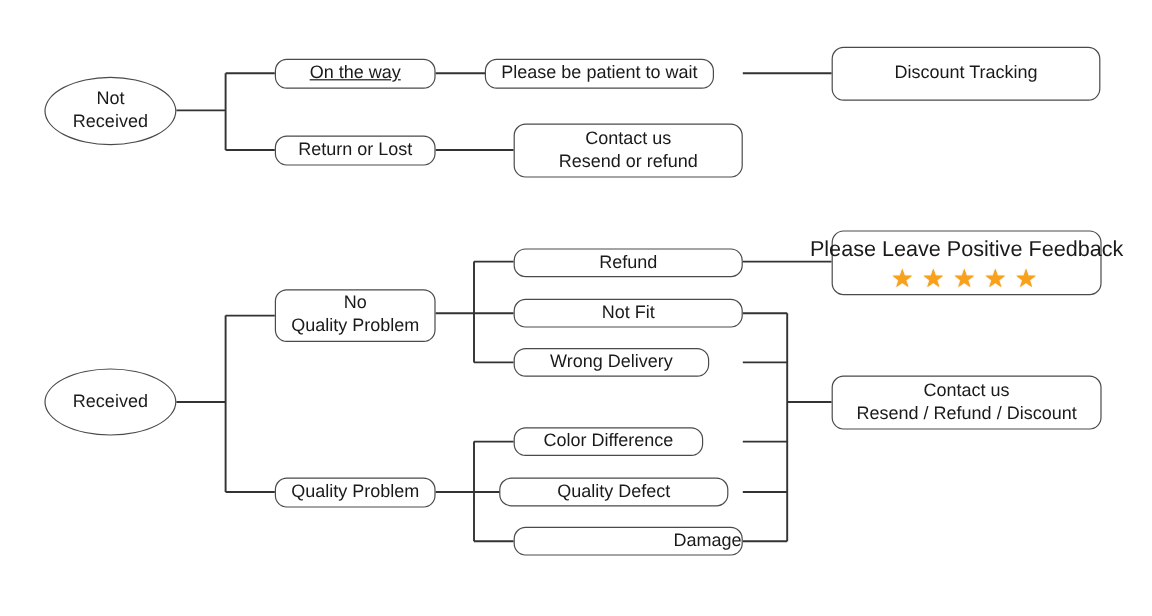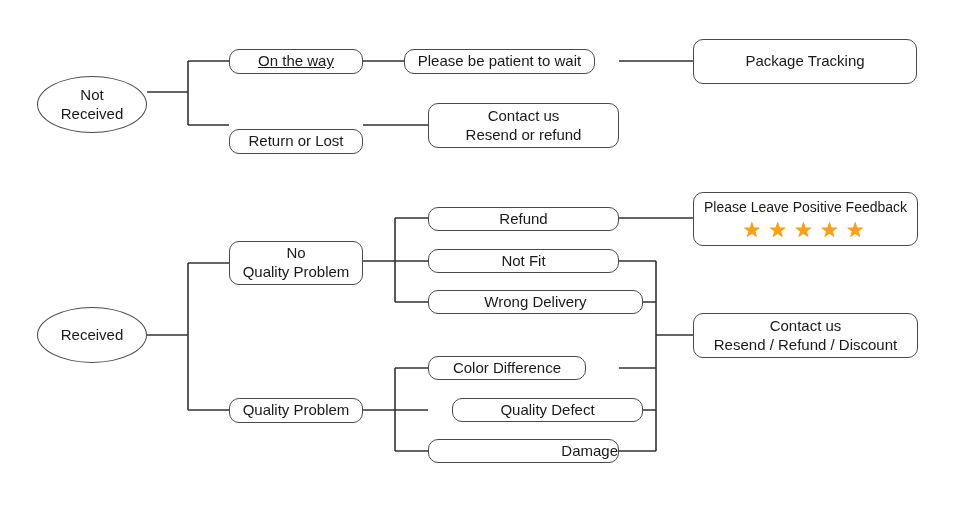--- a/index.html
+++ b/index.html
@@ -9,21 +9,21 @@
   }
   .wires{position:absolute;left:0;top:0;width:960px;height:513px;}
   .node{
     position:absolute;box-sizing:border-box;background:#ffffff;
     border:1.6px solid #4a4a4a;border-radius:10px;
     display:flex;flex-direction:column;align-items:center;justify-content:center;
     font-size:15px;line-height:1.25;text-align:center;z-index:2;
   }
   .ellipse{border-radius:50%;}
   .node .ln{white-space:nowrap;}
-  .feedback-title{font-size:14px;white-space:nowrap;margin-top:1px;}
+  .feedback-title{font-size:18px;white-space:nowrap;margin-top:1px;}
   .stars{
     font-size:21px;letter-spacing:7px;color:#F9A11B;line-height:1;margin-top:3px;
     text-shadow:0 0 1px #e08900;white-space:nowrap;text-indent:3px;
   }
 </style>
 </head>
 <body>
 
 <div class="stage">
 
@@ -33,44 +33,44 @@
       M363,61 H428  M619,61 H693  M363,125 H428
       M147,335 H188  M188,263 V410  M188,263 H229  M188,410 H229
       M363,261 H428  M395,218 V302  M395,218 H428  M395,302 H428
       M363,410 H428  M395,368 V451  M395,368 H428  M395,451 H428
       M619,218 H693
       M619,261 H656  M619,302 H656  M619,368 H656  M619,410 H656  M619,451 H656
       M656,261 V451  M656,335 H693
     "></path>
   </svg>
 
-  <div class="node ellipse" style="left:37px;top:76px;width:110px;height:57px;">
+  <div class="node ellipse" style="left:37px;top:64px;width:110px;height:57px;">
     <span class="ln">Not</span>
     <span class="ln">Received</span>
   </div>
 
   <div class="node" style="left:229px;top:49px;width:134px;height:25px;text-decoration:underline;">
     <span class="ln">On the way</span>
   </div>
 
-  <div class="node" style="left:229px;top:113px;width:134px;height:25px;margin-top:16px;">
+  <div class="node" style="left:229px;top:113px;width:134px;height:25px;">
     <span class="ln">Return or Lost</span>
   </div>
 
   <div class="node" style="left:404px;top:49px;width:191px;height:25px;">
     <span class="ln">Please be patient to wait</span>
   </div>
 
   <div class="node" style="left:428px;top:103px;width:191px;height:45px;">
     <span class="ln">Contact us</span>
     <span class="ln">Resend or refund</span>
   </div>
 
   <div class="node" style="left:693px;top:39px;width:224px;height:45px;">
-    <span class="ln">Package Tracking</span>
+    <span class="ln">Discount Tracking</span>
   </div>
 
   <div class="node ellipse" style="left:37px;top:307px;width:110px;height:56px;">
     <span class="ln">Received</span>
   </div>
 
   <div class="node" style="left:229px;top:241px;width:134px;height:44px;align-items:center;">
     <span class="ln">No</span>
     <span class="ln">Quality Problem</span>
   </div>
@@ -80,29 +80,29 @@
   </div>
 
   <div class="node" style="left:428px;top:207px;width:191px;height:24px;">
     <span class="ln">Refund</span>
   </div>
 
   <div class="node" style="left:428px;top:249px;width:191px;height:24px;">
     <span class="ln">Not Fit</span>
   </div>
 
-  <div class="node" style="left:428px;top:290px;width:215px;height:24px;">
+  <div class="node" style="left:428px;top:290px;width:163px;height:24px;">
     <span class="ln">Wrong Delivery</span>
   </div>
 
   <div class="node" style="left:428px;top:356px;width:158px;height:24px;">
     <span class="ln">Color Difference</span>
   </div>
 
-  <div class="node" style="left:452px;top:398px;width:191px;height:24px;">
+  <div class="node" style="left:416px;top:398px;width:191px;height:24px;">
     <span class="ln">Quality Defect</span>
   </div>
 
   <div class="node" style="left:428px;top:439px;width:191px;height:24px;align-items:flex-end;">
     <span class="ln">Damage</span>
   </div>
 
   <div class="node" style="left:693px;top:192px;width:225px;height:54px;">
     <span class="feedback-title">Please Leave Positive Feedback</span>
     <span class="stars">★★★★★</span>

